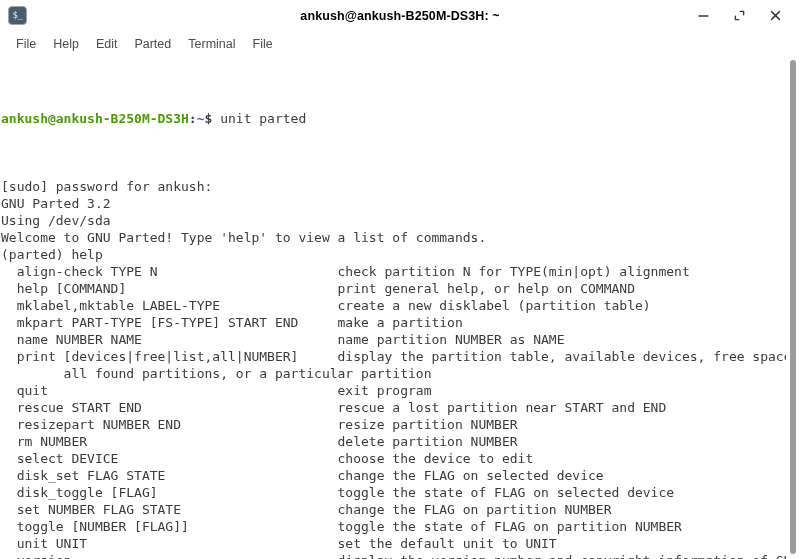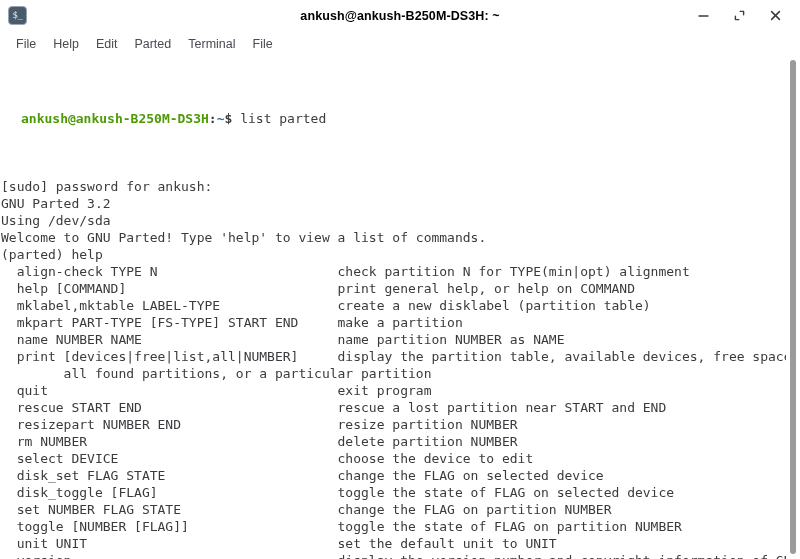--- a/index.html
+++ b/index.html
@@ -121,21 +121,21 @@
     padding: 2px 0 0 1px;
     box-sizing: border-box;
     font-family: "DejaVu Sans Mono", "Liberation Mono", monospace;
     font-size: 13px;
     line-height: 17px;
     color: #3b3b3f;
     white-space: pre;
     overflow: hidden;
   }
   .line { height: 17px; white-space: pre; }
-  .g { color: #4e9a06; font-weight: bold; padding-left: 20px; }
+  .g { color: #4e9a06; font-weight: bold; }
   .b { color: #3465a4; font-weight: bold; }
   .w { color: #3b3b3f; font-weight: bold; }
 
   
   #scrollbar {
     position: absolute;
     top: 0;
     right: 0;
     width: 14px;
     height: 100%;
@@ -189,21 +189,21 @@
     <div class="menu-item">Help</div>
     <div class="menu-item">Edit</div>
     <div class="menu-item">Parted</div>
     <div class="menu-item">Terminal</div>
     <div class="menu-item">File</div>
   </div>
 
   <div id="term-wrap">
     <div id="term">
 
-      <div class="line"><span class="g">ankush@ankush-B250M-DS3H</span><span class="w">:</span><span class="b">~</span><span class="w">$</span> <span>list parted</span></div>
+      <div class="line"><span class="g">ankush@ankush-B250M-DS3H</span><span class="w">:</span><span class="b">~</span><span class="w">$</span> <span>unit parted</span></div>
 
       <div id="output-lines"><div class="line">[sudo] password for ankush:</div><div class="line">GNU Parted 3.2</div><div class="line">Using /dev/sda</div><div class="line">Welcome to GNU Parted! Type 'help' to view a list of commands.</div><div class="line">(parted) help</div><div class="line">  align-check TYPE N                       check partition N for TYPE(min|opt) alignment</div><div class="line">  help [COMMAND]                           print general help, or help on COMMAND</div><div class="line">  mklabel,mktable LABEL-TYPE               create a new disklabel (partition table)</div><div class="line">  mkpart PART-TYPE [FS-TYPE] START END     make a partition</div><div class="line">  name NUMBER NAME                         name partition NUMBER as NAME</div><div class="line">  print [devices|free|list,all|NUMBER]     display the partition table, available devices, free space,</div><div class="line">        all found partitions, or a particular partition</div><div class="line">  quit                                     exit program</div><div class="line">  rescue START END                         rescue a lost partition near START and END</div><div class="line">  resizepart NUMBER END                    resize partition NUMBER</div><div class="line">  rm NUMBER                                delete partition NUMBER</div><div class="line">  select DEVICE                            choose the device to edit</div><div class="line">  disk_set FLAG STATE                      change the FLAG on selected device</div><div class="line">  disk_toggle [FLAG]                       toggle the state of FLAG on selected device</div><div class="line">  set NUMBER FLAG STATE                    change the FLAG on partition NUMBER</div><div class="line">  toggle [NUMBER [FLAG]]                   toggle the state of FLAG on partition NUMBER</div><div class="line">  unit UNIT                                set the default unit to UNIT</div><div class="line">  version                                  display the version number and copyright information of GNU</div></div>
 
       
 
     </div>
 
     <div id="scrollbar">
       <div id="scroll-thumb"></div>
     </div>

